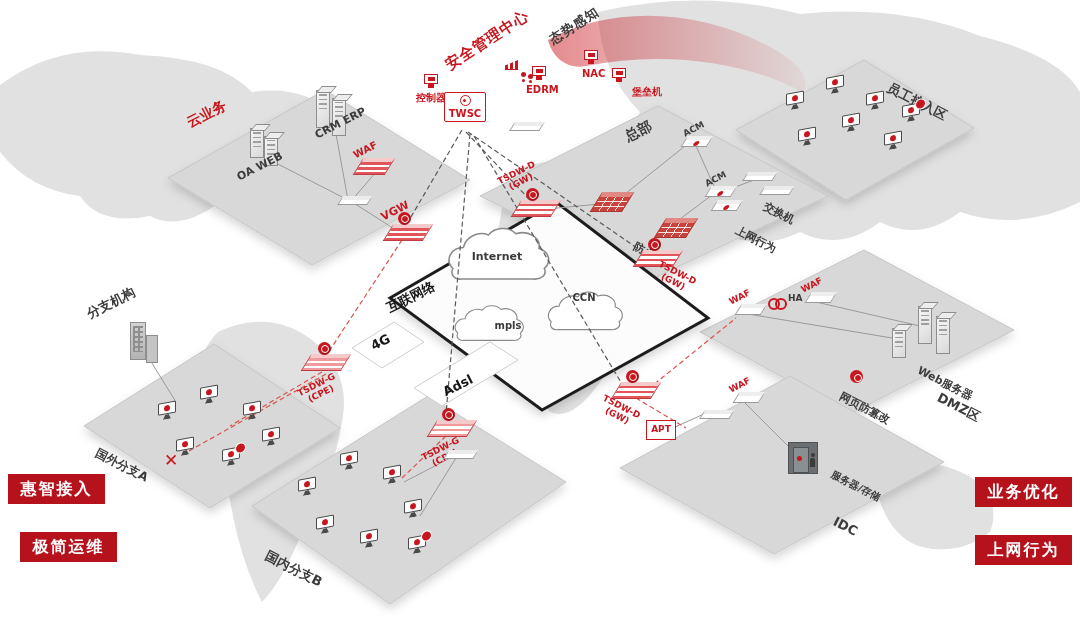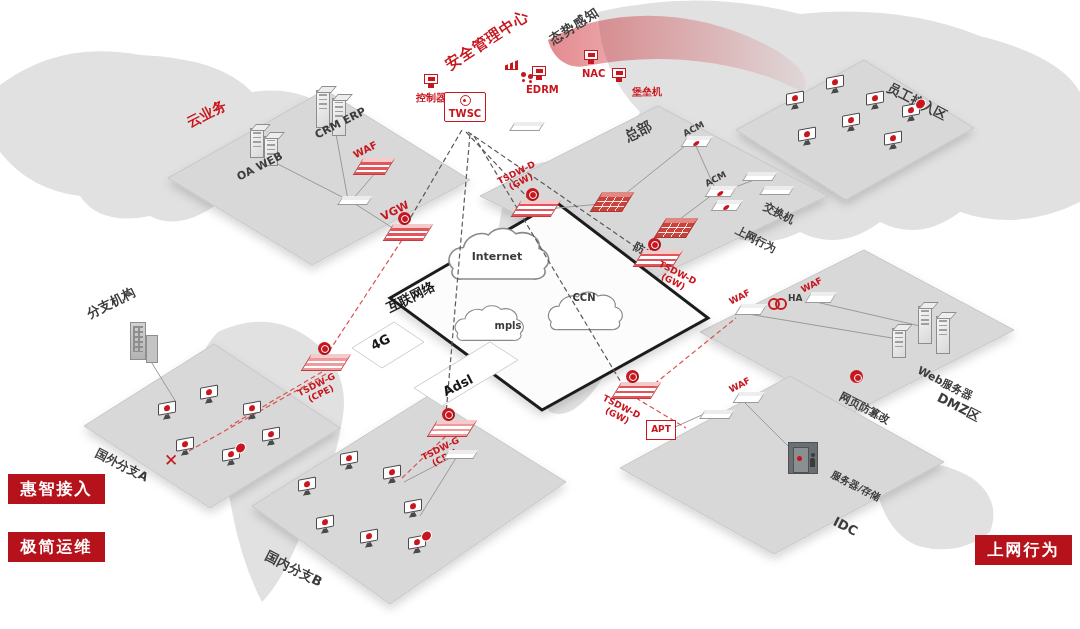--- a/index.html
+++ b/index.html
@@ -153,21 +153,22 @@
       <path d="M402,240 L326,356"></path>
       <path d="M322,372 L230,426"></path>
       <path d="M326,374 L180,456"></path>
       <path d="M446,436 L402,478"></path>
       <path d="M636,398 L686,428"></path>
       <path d="M642,394 L736,318"></path>
     </g>
   </svg>
 
   <div class="banner" style="left:8px;top:474px">惠智接入</div>
-  <div class="banner" style="left:8px;top:532px">极简运维</div>
+  <div class="banner" style="left:20px;top:532px">极简运维</div>
+  <div class="banner" style="left:975px;top:477px">业务优化</div>
   <div class="banner" style="left:975px;top:535px">上网行为</div>
 
   <span class="lbl red f15 rot33" style="left:447px;top:58px">安全管理中心</span>
   <span class="lbl f13 rot33" style="left:551px;top:34px">态势感知</span>
   <span class="minichart" style="left:505px;top:60px"></span>
   <span class="minippl" style="left:520px;top:72px"></span>
 
   <div class="rpc" style="left:424px;top:74px">
       <i></i>
     </div>

